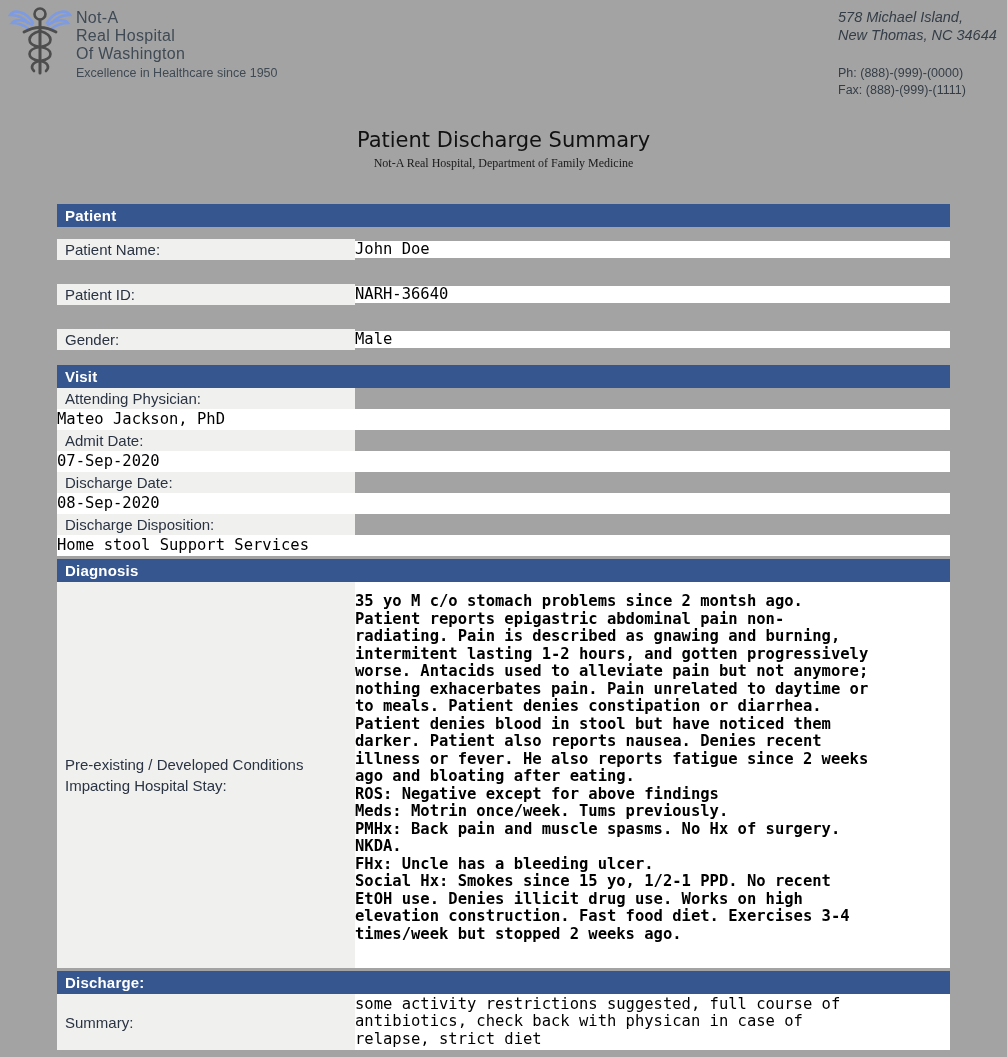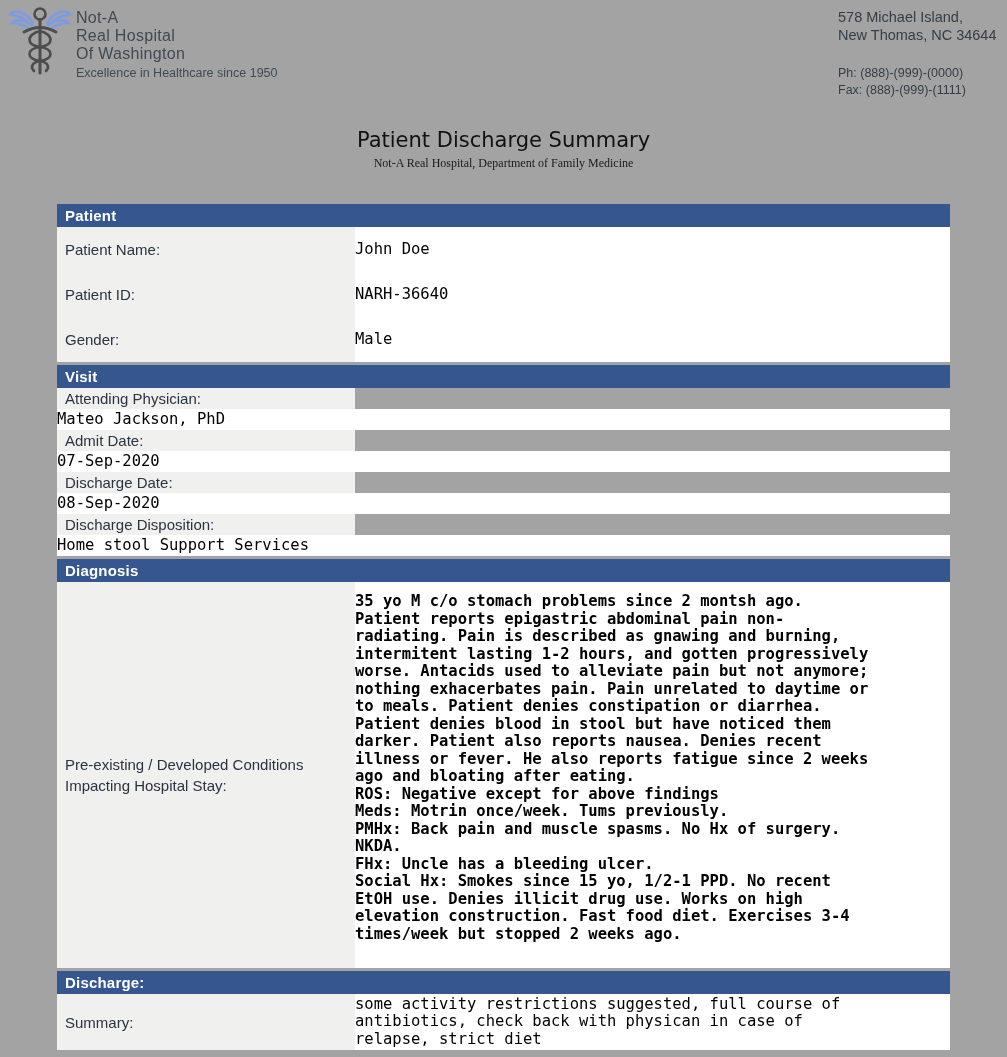--- a/index.html
+++ b/index.html
@@ -8,21 +8,21 @@
     position:relative; width:1007px; height:1057px; background:#a3a3a3;
     font-family:"Liberation Sans", sans-serif; overflow:hidden;
   }
 
   
   .logo { position:absolute; left:8px; top:5px; width:64px; height:78px; }
   .hospital-block { position:absolute; left:76px; top:9px; color:#3f4a54; }
   .hospital-line { font-size:16px; line-height:18px; letter-spacing:.3px; }
   .tagline { font-size:12.5px; line-height:17px; margin-top:2px; }
   .address-block { position:absolute; left:838px; top:8px; color:#343d46; }
-  .address-line { font-size:14.5px; line-height:18px; }
+  .address-line { font-size:14.5px; line-height:18px;font-style:italic; }
   .phone-block { margin-top:21px; }
   .phone-line { font-size:12.5px; line-height:17px; }
 
   
   .title-wrap { position:absolute; top:128px; left:0; width:100%; text-align:center; }
   .doc-title { font-family:"DejaVu Sans", sans-serif; font-weight:normal; font-size:21px; color:#111;text-align:center; }
   .doc-subtitle { font-family:Liberation Serif, serif; font-size:12px; color:#1a1a1a; margin-top:4px; }
 
   
   .summary-table { position:absolute; left:57px; top:204px; width:893px; }
@@ -37,21 +37,21 @@
     width:298px; background:#f0f0ef; padding-left:8px; padding-right:6px;
     display:flex; align-items:center;
     font-size:15px; color:#2a3342; white-space:pre-line; line-height:21px;
   }
   .value-cell {
     flex:1; background:#ffffff;
     display:flex; align-items:center;
     font-family:"DejaVu Sans Mono", monospace; font-size:15.5px; color:#000;
     white-space:pre-line; line-height:17.5px;
   }
-  .r45 { height:45px; }
+  .r45 { height:45px;align-items:center; }
   .r42 { height:42px;flex-direction:column; }
   .r-diag { height:386px; }
   .r-diag .value-cell { align-items:flex-start; padding-top:11px;font-weight:bold; }
   .r-sum { height:56px; }
 </style>
 </head>
 <body>
 
 <div class="page">
 

